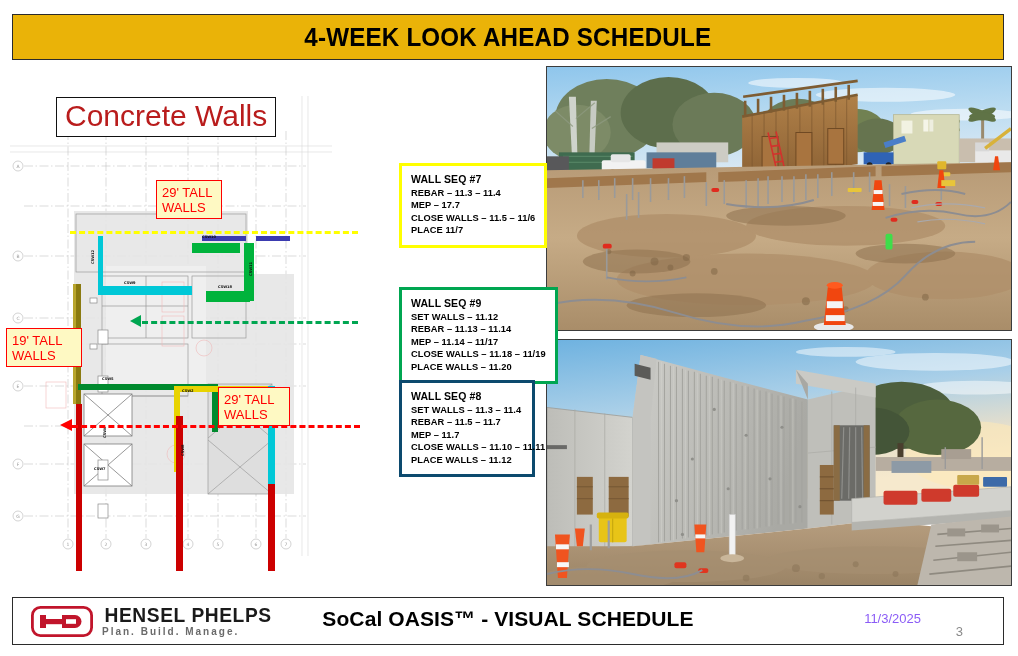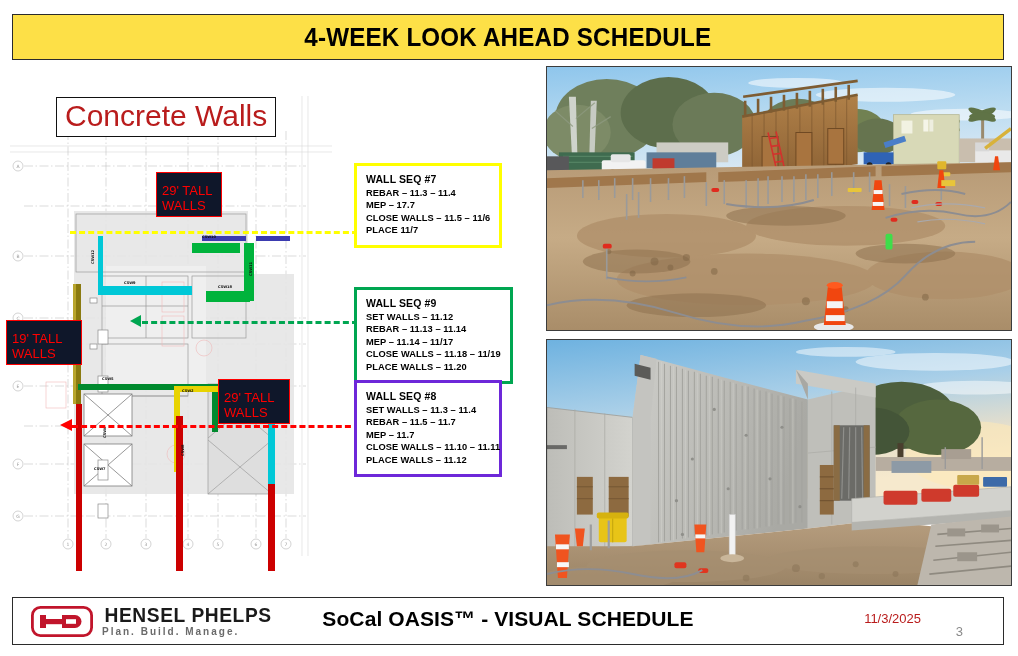--- a/index.html
+++ b/index.html
@@ -7,21 +7,21 @@
   body{
     font-family:"Liberation Sans", sans-serif;
     width:1018px;height:656px;overflow:hidden;position:relative;
     -webkit-font-smoothing:antialiased;
   }
   .slide{position:relative;width:1018px;height:656px;background:#fff;overflow:hidden;}
 
   
   .title-box{
     position:absolute;left:12px;top:14px;width:992px;height:46px;
-    border:1.5px solid #2b2b2b;background:#fde047;box-sizing:border-box;
+    border:1.5px solid #2b2b2b;background:#eab308;box-sizing:border-box;
     display:flex;align-items:center;justify-content:center;
   }
   .title-box .title-text{
     font-family:"Liberation Sans", sans-serif;
     font-weight:bold;font-size:26px;letter-spacing:.2px;color:#000;
     transform:scaleX(.93);white-space:nowrap;
   }
 
   
   .plan-wrap{position:absolute;left:6px;top:86px;width:330px;height:485px;}
@@ -33,49 +33,49 @@
     border:1.5px solid #111;background:#fff;
     padding:1px 8px 3px 8px;z-index:40;
   }
   .plan-title span{
     font-family:"Liberation Sans", sans-serif;
     font-size:30px;line-height:34px;color:#b91c1c;white-space:nowrap;
   }
 
   
   .tag{
-    position:absolute;z-index:42;background:#0f172a;border:1.2px solid #ff0000;
-    padding:10px 4px 3px 5px;box-sizing:border-box;
+    position:absolute;z-index:42;background:#fef9c3;border:1.2px solid #ff0000;
+    padding:4px 4px 3px 5px;box-sizing:border-box;margin-top:8px;
   }
   .tag span{
     display:block;font-family:"Liberation Sans", sans-serif;
     font-size:13px;line-height:15px;color:#ff0000;white-space:nowrap;
   }
   #tag-29-top{left:156px;top:172px;width:66px;}
   #tag-19-left{left:6px;top:320px;width:76px;}
   #tag-29-mid{left:218px;top:379px;width:72px;}
 
   
   .callout{
     position:absolute;background:#fff;box-sizing:border-box;
-    padding:7px 8px 8px 9px;z-index:30;
+    padding:7px 8px 8px 9px;z-index:30;margin-left:45px;
   }
   .callout .c-head{
     font-family:"Liberation Sans", sans-serif;
     font-weight:bold;font-size:10.5px;line-height:13.5px;color:#000;
     letter-spacing:.1px;white-space:nowrap;
   }
   .callout .c-line{
     font-family:"Liberation Sans", sans-serif;
     font-weight:bold;font-size:9.3px;line-height:12.6px;color:#000;
     letter-spacing:.05px;white-space:nowrap;
   }
   #callout-seq7{left:354px;top:163px;width:148px;border:3px solid #ffff00;}
   #callout-seq9{left:354px;top:287px;width:159px;border:3px solid #00a651;}
-  #callout-seq8{left:354px;top:380px;width:148px;border:3px solid #6d28d9;}
+  #callout-seq8{left:354px;top:380px;width:136px;border:3px solid #0c4a6e;}
 
   
   .leader{position:absolute;z-index:28;height:0;border-top-style:dashed;}
   #leader-yellow{left:70px;top:231px;width:288px;border-top:3px dashed #ffff00;}
   #leader-green{left:142px;top:321px;width:216px;border-top:3px dashed #00a651;}
   #leader-red{left:72px;top:425px;width:288px;border-top:3px dashed #ff0000;}
   .arrowhead{position:absolute;z-index:29;width:0;height:0;
     border-top:6px solid transparent;border-bottom:6px solid transparent;}
   #arrow-green{left:130px;top:315px;border-right:11px solid #00a651;}
   #arrow-red{left:60px;top:419px;border-right:12px solid #ff0000;}
@@ -102,21 +102,21 @@
     font-family:"Liberation Sans", sans-serif;font-weight:bold;
     font-size:10px;letter-spacing:2.0px;color:#6a6a6a;
   }
   .footer-center{
     position:absolute;left:0;right:0;top:9px;text-align:center;
     font-family:"Liberation Sans", sans-serif;font-weight:bold;
     font-size:21px;color:#000;letter-spacing:.1px;
   }
   .footer-date{
     position:absolute;right:82px;top:13px;
-    font-family:"Liberation Sans", sans-serif;font-size:13px;color:#b91c1c;
+    font-family:"Liberation Sans", sans-serif;font-size:13px;color:#8b5cf6;
   }
   .footer-page{
     position:absolute;right:40px;top:26px;
     font-family:"Liberation Sans", sans-serif;font-size:13px;color:#8a8a8a;
   }
 </style>
 </head>
 <body>
 
 <div class="slide">

